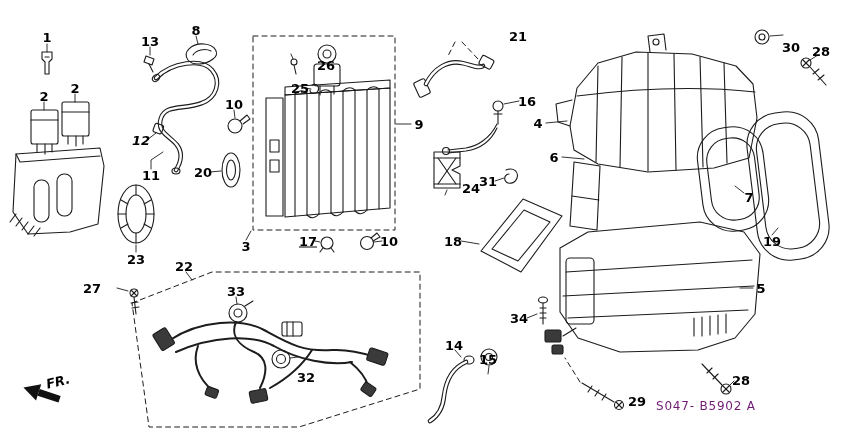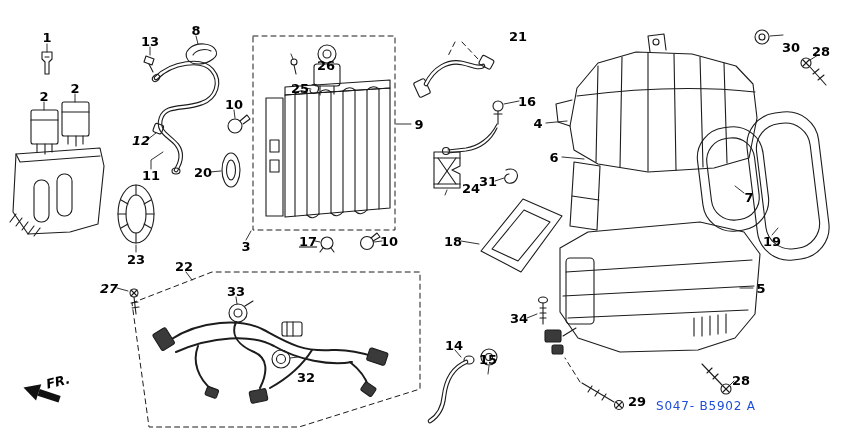--- a/index.html
+++ b/index.html
@@ -10,21 +10,21 @@
   svg .ld{stroke-width:.9;}
   svg .dash{stroke-dasharray:5 4;stroke-width:1;}
   svg .pipe-o{stroke-width:4.6;}
   svg .pipe-i{stroke:#ffffff;stroke-width:2.4;}
   svg .wire{stroke-width:2;}
   svg .fill{fill:#3a3a3a;}
   svg .fillb{fill:#111;stroke:none;}
   .callout{position:absolute;transform:translate(-50%,-50%);font-size:13px;font-weight:600;color:#000;line-height:1;}
   .fr{position:absolute;left:46px;top:374px;font-size:13px;font-weight:700;font-style:italic;
       transform:rotate(-14deg);color:#000;}
-  .code{position:absolute;left:656px;top:399px;font-size:12px;letter-spacing:.8px;color:#1d4ed8;}
+  .code{position:absolute;left:656px;top:399px;font-size:12px;letter-spacing:.8px;color:#701a75;}
 </style>
 </head>
 <body>
 
 <div class="stage">
 
 <svg width="850" height="434" viewBox="0 0 850 434">
 
   <g>
     <line class="ld" x1="47" y1="44" x2="47" y2="52"></line>
@@ -361,21 +361,21 @@
       <div class="callout" style="left: 527px; top: 101px;">16</div>
       <div class="callout" style="left: 538px; top: 123px;">4</div>
       <div class="callout" style="left: 554px; top: 157px;">6</div>
       <div class="callout" style="left: 445px; top: 188px; margin-left: 26px;">24</div>
       <div class="callout" style="left: 488px; top: 181px;">31</div>
       <div class="callout" style="left: 453px; top: 241px;">18</div>
       <div class="callout" style="left: 308px; top: 241px; text-decoration: underline;">17</div>
       <div class="callout" style="left: 389px; top: 241px;">10</div>
       <div class="callout" style="left: 136px; top: 259px;">23</div>
       <div class="callout" style="left: 184px; top: 266px;">22</div>
-      <div class="callout" style="left: 109px; top: 288px; font-style: italic;">27</div>
+      <div class="callout" style="left: 92px; top: 288px;">27</div>
       <div class="callout" style="left: 236px; top: 291px;">33</div>
       <div class="callout" style="left: 306px; top: 357px; margin-top: 20px;">32</div>
       <div class="callout" style="left: 749px; top: 197px;">7</div>
       <div class="callout" style="left: 772px; top: 241px;">19</div>
       <div class="callout" style="left: 761px; top: 288px;">5</div>
       <div class="callout" style="left: 791px; top: 34px; margin-top: 13px;">30</div>
       <div class="callout" style="left: 821px; top: 51px;">28</div>
       <div class="callout" style="left: 741px; top: 380px;">28</div>
       <div class="callout" style="left: 637px; top: 401px;">29</div>
       <div class="callout" style="left: 519px; top: 318px;">34</div>

